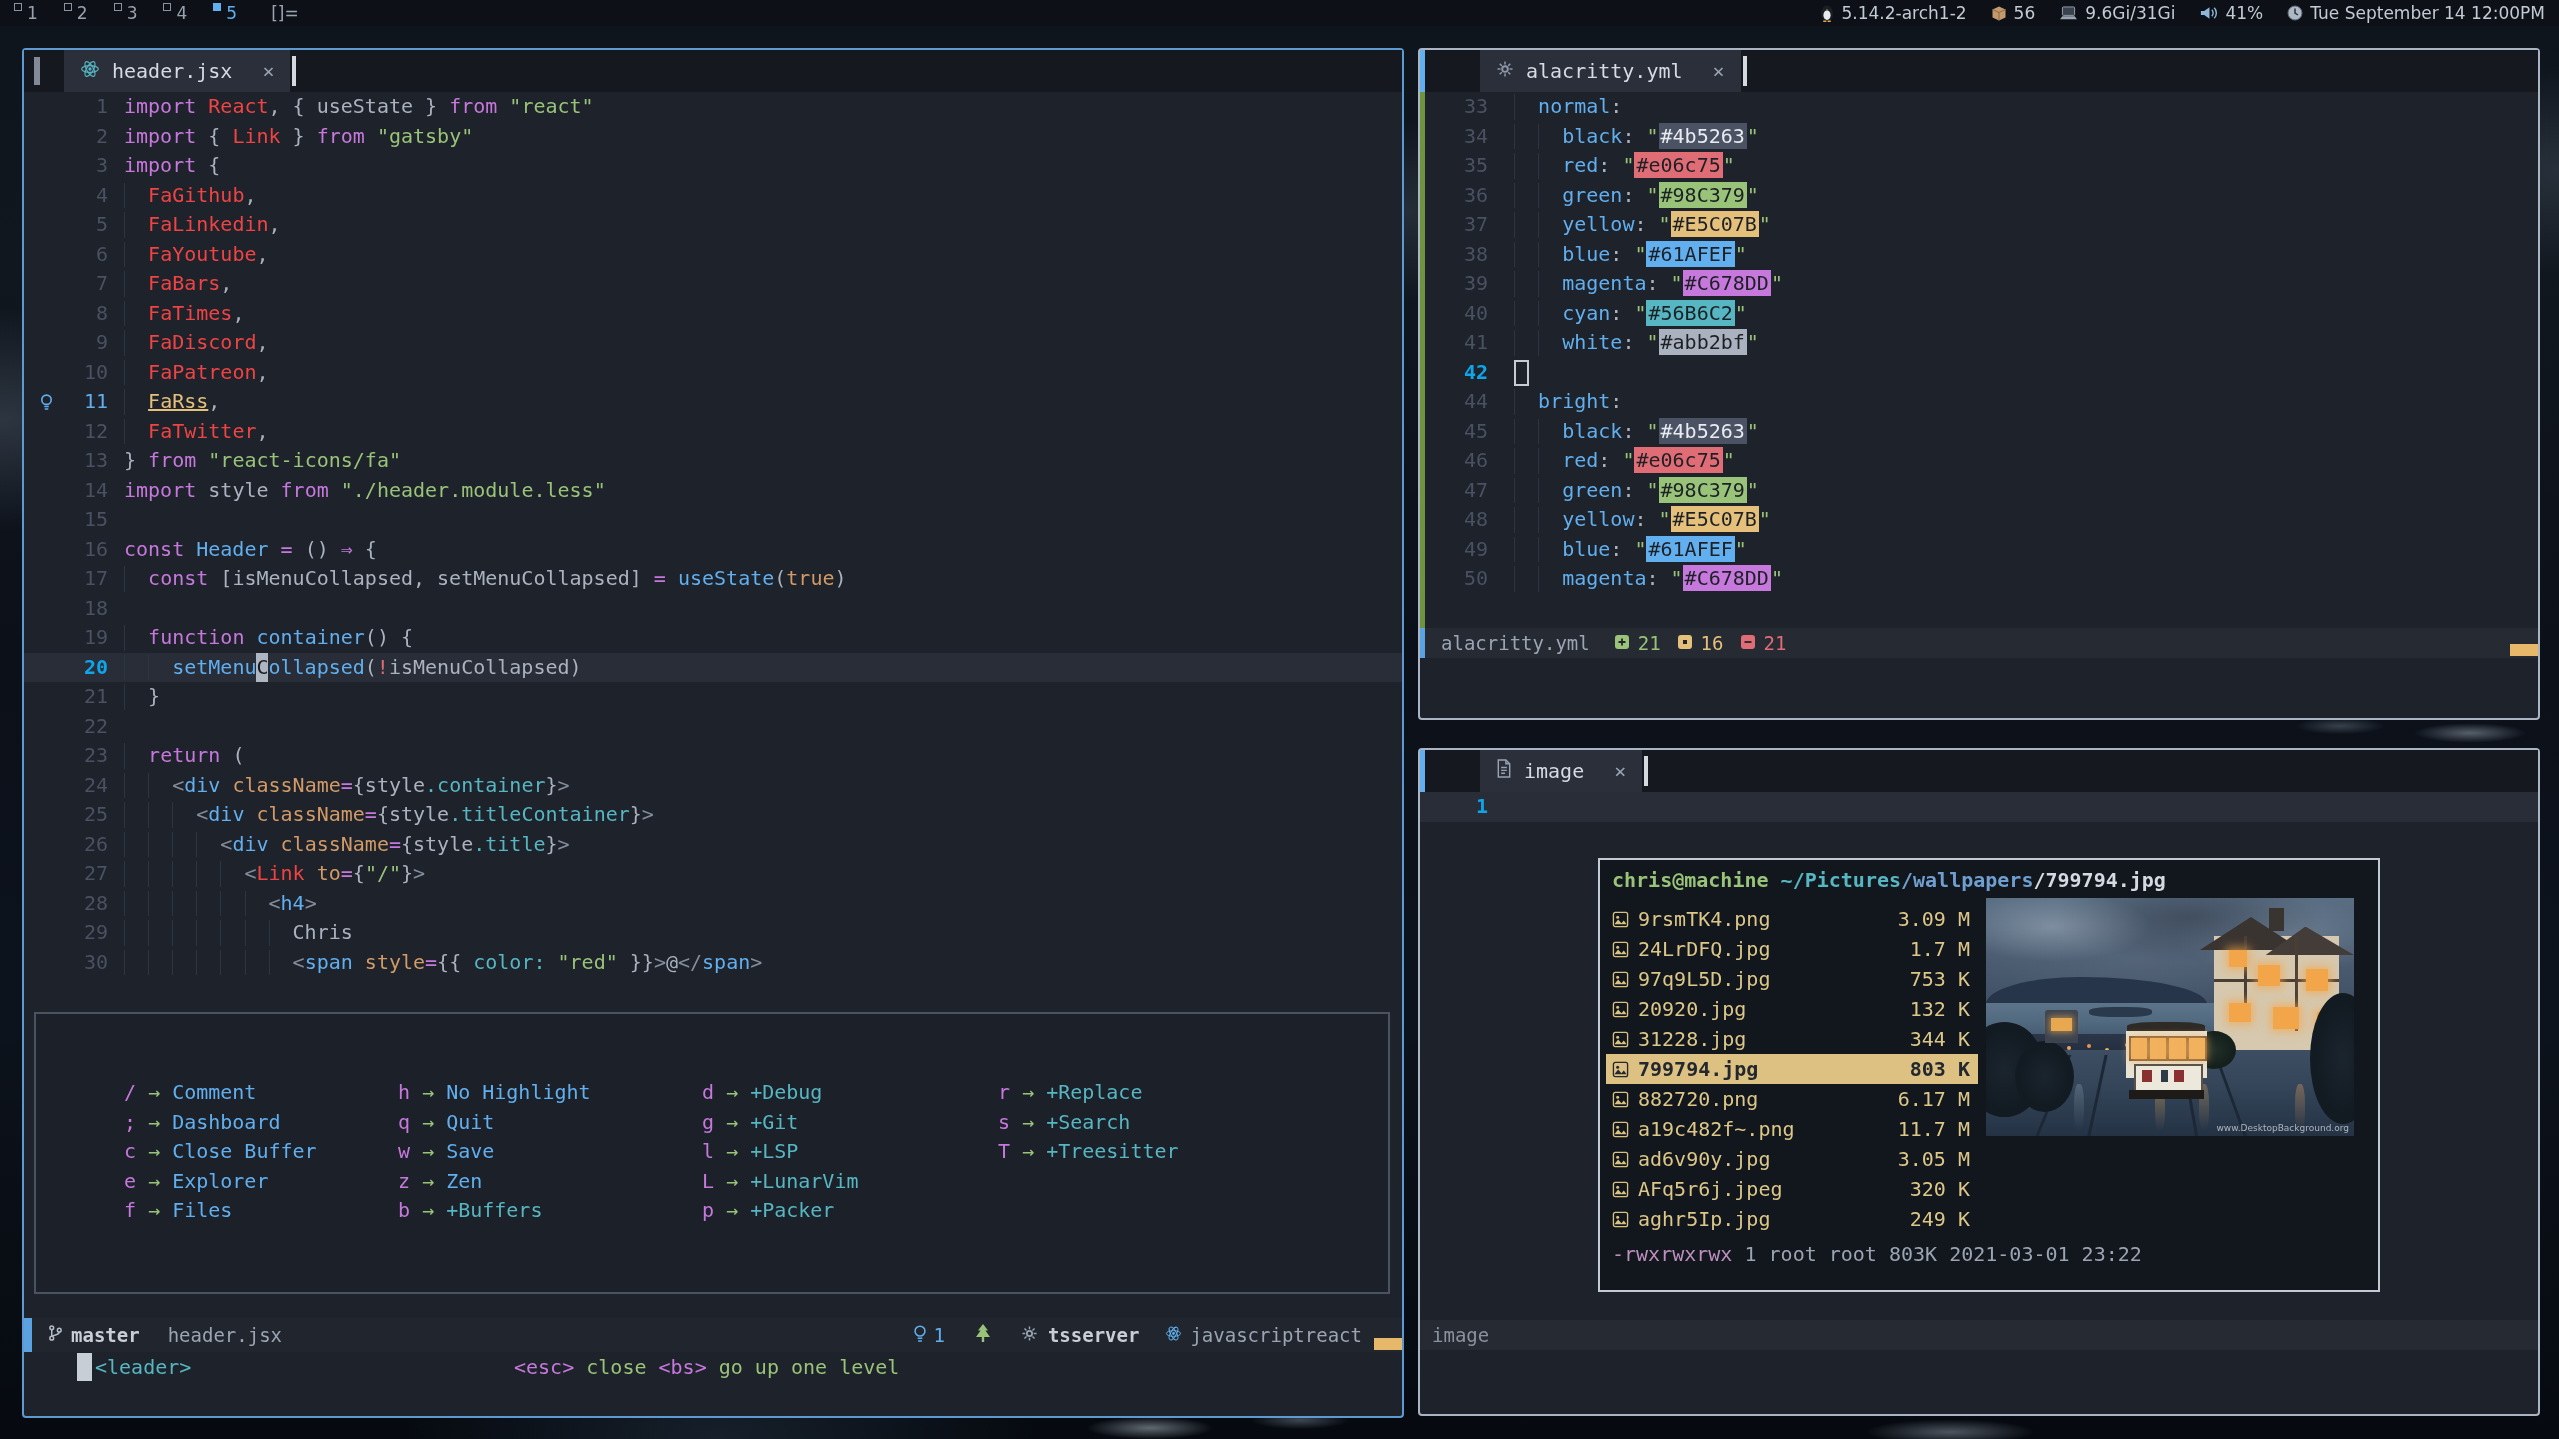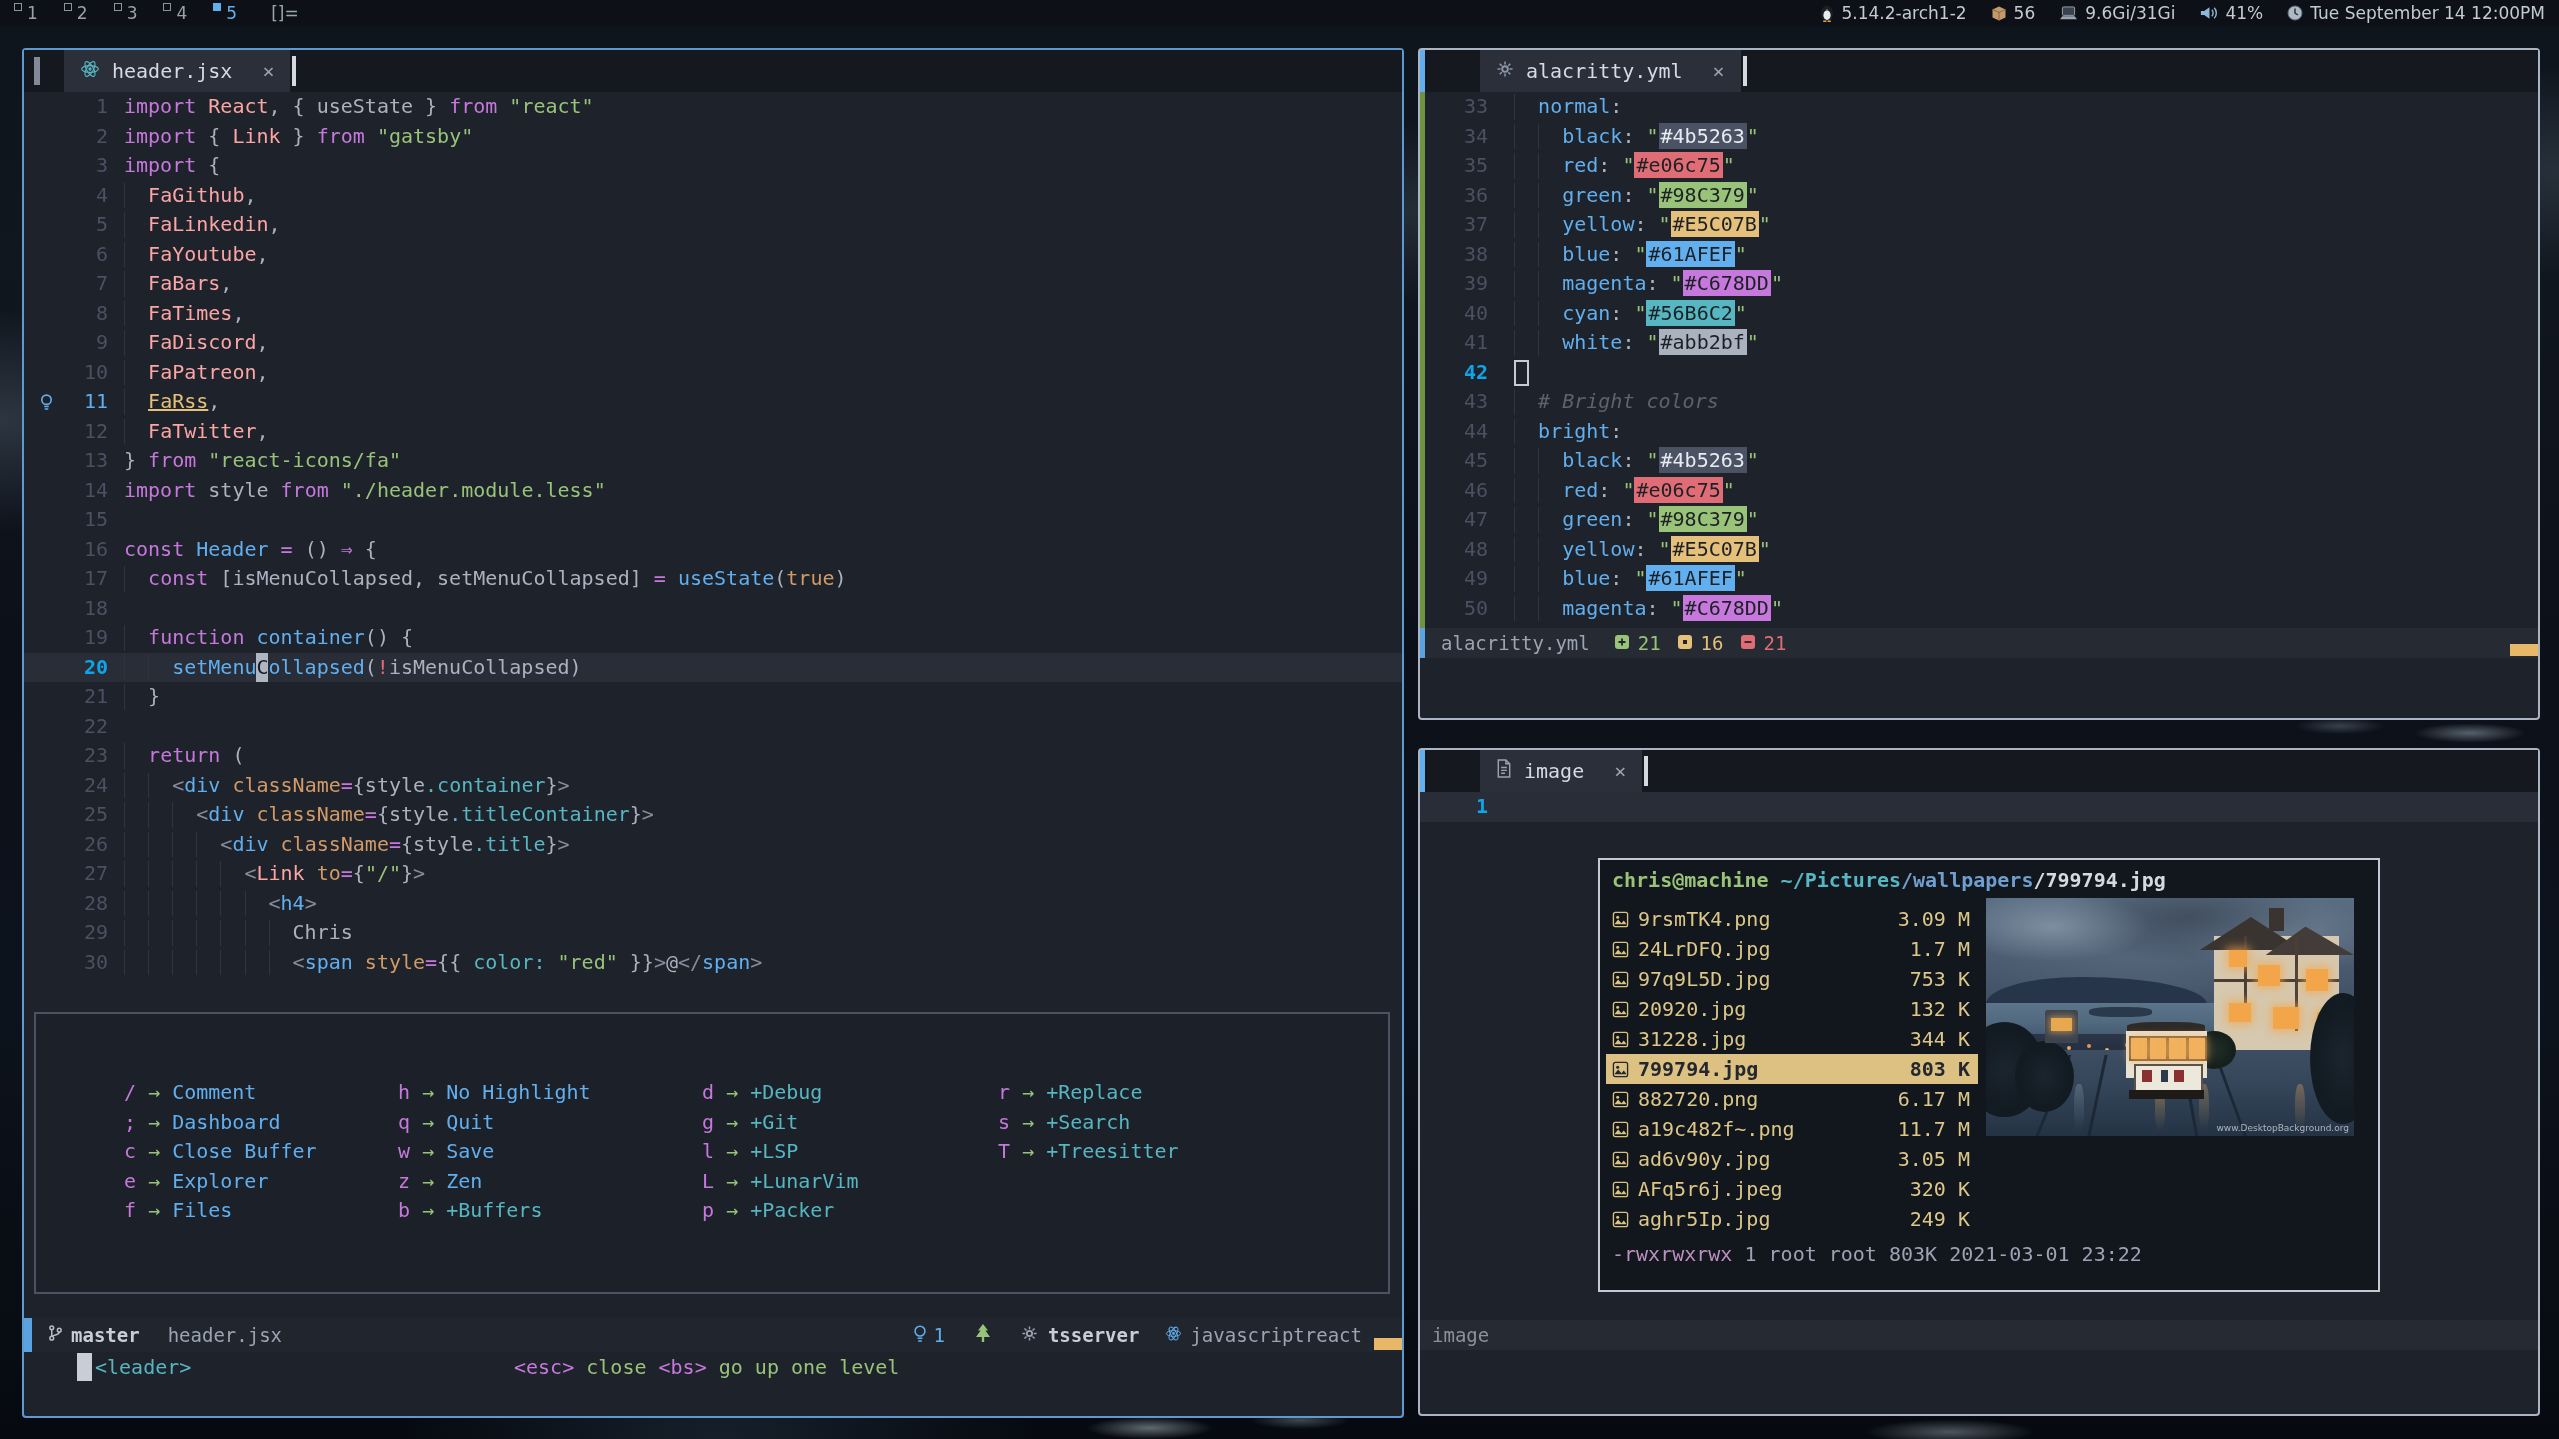--- a/index.html
+++ b/index.html
@@ -45,21 +45,21 @@
   .code{position:relative;}
   .cl{display:flex;height:29.5px;line-height:29.5px;font-family:"DejaVu Sans Mono",monospace;
     font-size:20px;white-space:pre;color:#abb2bf;}
   .cl.cur{background:#282d37;}
   .sign{display:inline-flex;align-items:center;justify-content:center;flex:none;}
   .lnum{flex:none;text-align:right;color:#495162;}
   .lnum.nb{color:#61afef;}
   .lnum.nw{color:#0ea5e9;font-weight:bold;}
   .ltext{position:relative;flex:1;}
   .gd{position:absolute;top:2px;bottom:2px;width:1px;background:#2e3440;}
-  .tk-k{color:#c678dd;} .tk-f{color:#abb2bf;} .tk-y{color:#fca5a5;} .tk-b{color:#61afef;}
+  .tk-k{color:#c678dd;} .tk-f{color:#abb2bf;} .tk-y{color:#ef4444;} .tk-b{color:#61afef;}
   .tk-s{color:#98c379;} .tk-o{color:#d19a66;} .tk-c{color:#56b6c2;} .tk-d{color:#848d9c;}
   .tk-m{color:#5c6370;font-style:italic;} .tk-r{color:#e06c75;}
   .tk-u{color:#e5c07b;text-decoration:underline;}
   .tk-x{display:inline-block;width:12px;background:#aeb6c2;color:#171b22;}
   .tk-w{padding:1px 2px;}
   .tk-h{display:inline-block;width:11px;height:22px;border:2px solid #c6ccd6;vertical-align:middle;}
   
   #whichkey{position:absolute;left:10px;top:962px;width:1352px;height:278px;
     background:#1c2129;border:2px solid #4a5362;}
   .wk-col{position:absolute;top:64px;display:flex;flex-direction:column;}
@@ -378,21 +378,20 @@
       <div class="cl"><span class="sign" style="width: 20px;"></span><span class="lnum" style="width: 48px;">33</span><span class="ltext" style="padding-left: 26px;"><i class="gd" style="left: 26px;"></i><span class="tk-f">  </span><span class="tk-b">normal</span><span class="tk-f">:</span></span></div>
       <div class="cl"><span class="sign" style="width: 20px;"></span><span class="lnum" style="width: 48px;">34</span><span class="ltext" style="padding-left: 26px;"><i class="gd" style="left: 26px;"></i><i class="gd" style="left: 50.1px;"></i><span class="tk-f">    </span><span class="tk-b">black</span><span class="tk-f">: </span><span class="tk-s">"</span><span class="tk-w" style="background: rgb(75, 82, 99); color: rgb(232, 236, 242);">#4b5263</span><span class="tk-s">"</span></span></div>
       <div class="cl"><span class="sign" style="width: 20px;"></span><span class="lnum" style="width: 48px;">35</span><span class="ltext" style="padding-left: 26px;"><i class="gd" style="left: 26px;"></i><i class="gd" style="left: 50.1px;"></i><span class="tk-f">    </span><span class="tk-b">red</span><span class="tk-f">: </span><span class="tk-s">"</span><span class="tk-w" style="background: rgb(224, 108, 117); color: rgb(29, 33, 38);">#e06c75</span><span class="tk-s">"</span></span></div>
       <div class="cl"><span class="sign" style="width: 20px;"></span><span class="lnum" style="width: 48px;">36</span><span class="ltext" style="padding-left: 26px;"><i class="gd" style="left: 26px;"></i><i class="gd" style="left: 50.1px;"></i><span class="tk-f">    </span><span class="tk-b">green</span><span class="tk-f">: </span><span class="tk-s">"</span><span class="tk-w" style="background: rgb(152, 195, 121); color: rgb(29, 33, 38);">#98C379</span><span class="tk-s">"</span></span></div>
       <div class="cl"><span class="sign" style="width: 20px;"></span><span class="lnum" style="width: 48px;">37</span><span class="ltext" style="padding-left: 26px;"><i class="gd" style="left: 26px;"></i><i class="gd" style="left: 50.1px;"></i><span class="tk-f">    </span><span class="tk-b">yellow</span><span class="tk-f">: </span><span class="tk-s">"</span><span class="tk-w" style="background: rgb(229, 192, 123); color: rgb(29, 33, 38);">#E5C07B</span><span class="tk-s">"</span></span></div>
       <div class="cl"><span class="sign" style="width: 20px;"></span><span class="lnum" style="width: 48px;">38</span><span class="ltext" style="padding-left: 26px;"><i class="gd" style="left: 26px;"></i><i class="gd" style="left: 50.1px;"></i><span class="tk-f">    </span><span class="tk-b">blue</span><span class="tk-f">: </span><span class="tk-s">"</span><span class="tk-w" style="background: rgb(97, 175, 239); color: rgb(29, 33, 38);">#61AFEF</span><span class="tk-s">"</span></span></div>
       <div class="cl"><span class="sign" style="width: 20px;"></span><span class="lnum" style="width: 48px;">39</span><span class="ltext" style="padding-left: 26px;"><i class="gd" style="left: 26px;"></i><i class="gd" style="left: 50.1px;"></i><span class="tk-f">    </span><span class="tk-b">magenta</span><span class="tk-f">: </span><span class="tk-s">"</span><span class="tk-w" style="background: rgb(198, 120, 221); color: rgb(29, 33, 38);">#C678DD</span><span class="tk-s">"</span></span></div>
       <div class="cl"><span class="sign" style="width: 20px;"></span><span class="lnum" style="width: 48px;">40</span><span class="ltext" style="padding-left: 26px;"><i class="gd" style="left: 26px;"></i><i class="gd" style="left: 50.1px;"></i><span class="tk-f">    </span><span class="tk-b">cyan</span><span class="tk-f">: </span><span class="tk-s">"</span><span class="tk-w" style="background: rgb(86, 182, 194); color: rgb(29, 33, 38);">#56B6C2</span><span class="tk-s">"</span></span></div>
       <div class="cl"><span class="sign" style="width: 20px;"></span><span class="lnum" style="width: 48px;">41</span><span class="ltext" style="padding-left: 26px;"><i class="gd" style="left: 26px;"></i><i class="gd" style="left: 50.1px;"></i><span class="tk-f">    </span><span class="tk-b">white</span><span class="tk-f">: </span><span class="tk-s">"</span><span class="tk-w" style="background: rgb(171, 178, 191); color: rgb(29, 33, 38);">#abb2bf</span><span class="tk-s">"</span></span></div>
       <div class="cl"><span class="sign" style="width: 20px;"></span><span class="lnum nw" style="width: 48px;">42</span><span class="ltext" style="padding-left: 26px;"><span class="tk-h"></span></span></div>
-      <div class="cl"><span class="sign" style="width: 20px;"></span><span class="lnum" style="width: 48px;">43</span><span class="ltext" style="padding-left: 26px;"><i class="gd" style="left: 26px;"></i><span class="tk-f">  </span><span class="tk-m"># Bright colors</span></span></div>
       <div class="cl"><span class="sign" style="width: 20px;"></span><span class="lnum" style="width: 48px;">44</span><span class="ltext" style="padding-left: 26px;"><i class="gd" style="left: 26px;"></i><span class="tk-f">  </span><span class="tk-b">bright</span><span class="tk-f">:</span></span></div>
       <div class="cl"><span class="sign" style="width: 20px;"></span><span class="lnum" style="width: 48px;">45</span><span class="ltext" style="padding-left: 26px;"><i class="gd" style="left: 26px;"></i><i class="gd" style="left: 50.1px;"></i><span class="tk-f">    </span><span class="tk-b">black</span><span class="tk-f">: </span><span class="tk-s">"</span><span class="tk-w" style="background: rgb(75, 82, 99); color: rgb(232, 236, 242);">#4b5263</span><span class="tk-s">"</span></span></div>
       <div class="cl"><span class="sign" style="width: 20px;"></span><span class="lnum" style="width: 48px;">46</span><span class="ltext" style="padding-left: 26px;"><i class="gd" style="left: 26px;"></i><i class="gd" style="left: 50.1px;"></i><span class="tk-f">    </span><span class="tk-b">red</span><span class="tk-f">: </span><span class="tk-s">"</span><span class="tk-w" style="background: rgb(224, 108, 117); color: rgb(29, 33, 38);">#e06c75</span><span class="tk-s">"</span></span></div>
       <div class="cl"><span class="sign" style="width: 20px;"></span><span class="lnum" style="width: 48px;">47</span><span class="ltext" style="padding-left: 26px;"><i class="gd" style="left: 26px;"></i><i class="gd" style="left: 50.1px;"></i><span class="tk-f">    </span><span class="tk-b">green</span><span class="tk-f">: </span><span class="tk-s">"</span><span class="tk-w" style="background: rgb(152, 195, 121); color: rgb(29, 33, 38);">#98C379</span><span class="tk-s">"</span></span></div>
       <div class="cl"><span class="sign" style="width: 20px;"></span><span class="lnum" style="width: 48px;">48</span><span class="ltext" style="padding-left: 26px;"><i class="gd" style="left: 26px;"></i><i class="gd" style="left: 50.1px;"></i><span class="tk-f">    </span><span class="tk-b">yellow</span><span class="tk-f">: </span><span class="tk-s">"</span><span class="tk-w" style="background: rgb(229, 192, 123); color: rgb(29, 33, 38);">#E5C07B</span><span class="tk-s">"</span></span></div>
       <div class="cl"><span class="sign" style="width: 20px;"></span><span class="lnum" style="width: 48px;">49</span><span class="ltext" style="padding-left: 26px;"><i class="gd" style="left: 26px;"></i><i class="gd" style="left: 50.1px;"></i><span class="tk-f">    </span><span class="tk-b">blue</span><span class="tk-f">: </span><span class="tk-s">"</span><span class="tk-w" style="background: rgb(97, 175, 239); color: rgb(29, 33, 38);">#61AFEF</span><span class="tk-s">"</span></span></div>
       <div class="cl"><span class="sign" style="width: 20px;"></span><span class="lnum" style="width: 48px;">50</span><span class="ltext" style="padding-left: 26px;"><i class="gd" style="left: 26px;"></i><i class="gd" style="left: 50.1px;"></i><span class="tk-f">    </span><span class="tk-b">magenta</span><span class="tk-f">: </span><span class="tk-s">"</span><span class="tk-w" style="background: rgb(198, 120, 221); color: rgb(29, 33, 38);">#C678DD</span><span class="tk-s">"</span></span></div>
     </div>
   <div class="statusline" style="top:578px;height:30px;background:#262b33">
     <span class="sl-blue" style="width:5px"></span>

